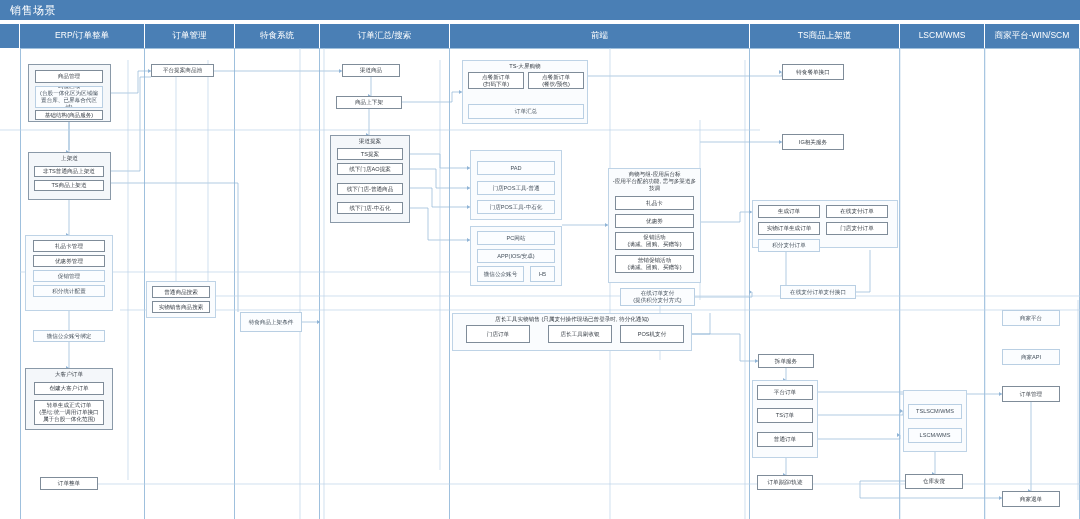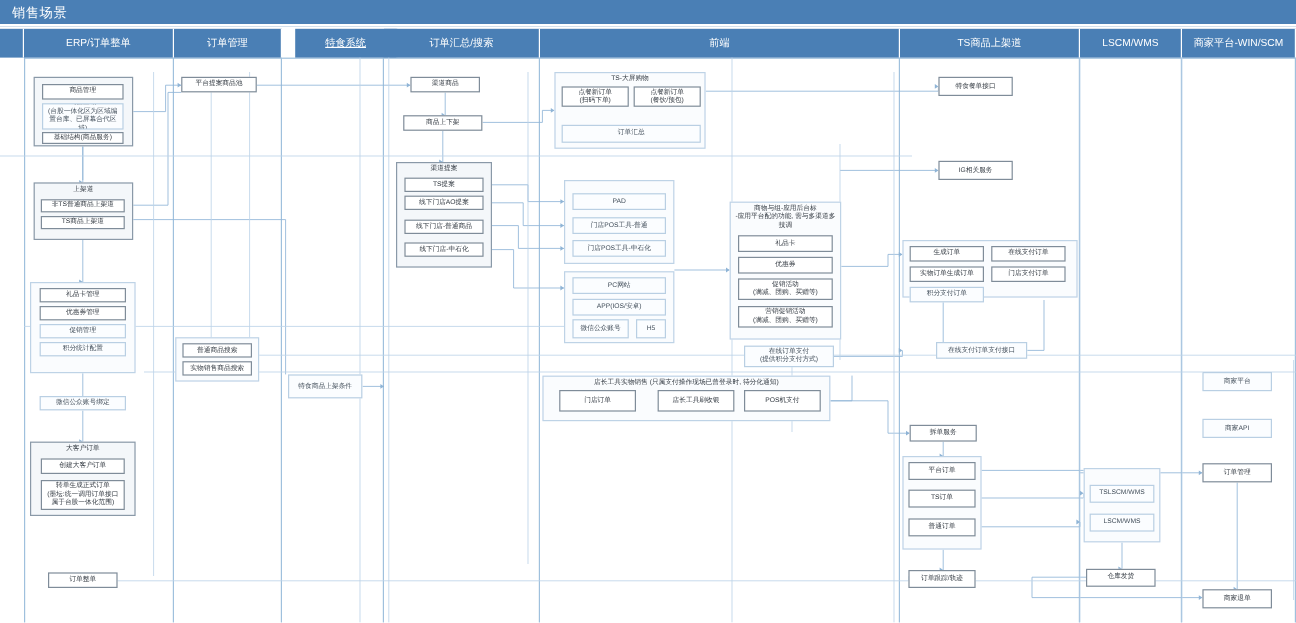--- a/index.html
+++ b/index.html
@@ -83,21 +83,21 @@
   <div class="titlebar">
     <span class="tbtext">销售场景</span>
   </div>
 
   <div id="lanes">
       <div class="lanebody first" style="left: 20px; width: 125px;"></div>
       <div class="laneheader" style="left: 20px; width: 125px;">ERP/订单整单</div>
       <div class="lanebody" style="left: 145px; width: 90px;"></div>
       <div class="laneheader" style="left: 145px; width: 90px;">订单管理</div>
       <div class="lanebody" style="left: 235px; width: 85px;"></div>
-      <div class="laneheader" style="left: 246px; width: 85px; text-decoration: underline;">特食系统</div>
+      <div class="laneheader" style="left: 235px; width: 85px;">特食系统</div>
       <div class="lanebody" style="left: 320px; width: 130px;"></div>
       <div class="laneheader" style="left: 320px; width: 130px;">订单汇总/搜索</div>
       <div class="lanebody" style="left: 450px; width: 300px;"></div>
       <div class="laneheader" style="left: 450px; width: 300px;">前端</div>
       <div class="lanebody" style="left: 750px; width: 150px;"></div>
       <div class="laneheader" style="left: 750px; width: 150px;">TS商品上架道</div>
       <div class="lanebody" style="left: 900px; width: 85px;"></div>
       <div class="laneheader" style="left: 900px; width: 85px;">LSCM/WMS</div>
       <div class="lanebody" style="left: 985px; width: 95px;"></div>
       <div class="laneheader" style="left: 985px; width: 95px;">商家平台-WIN/SCM</div>

